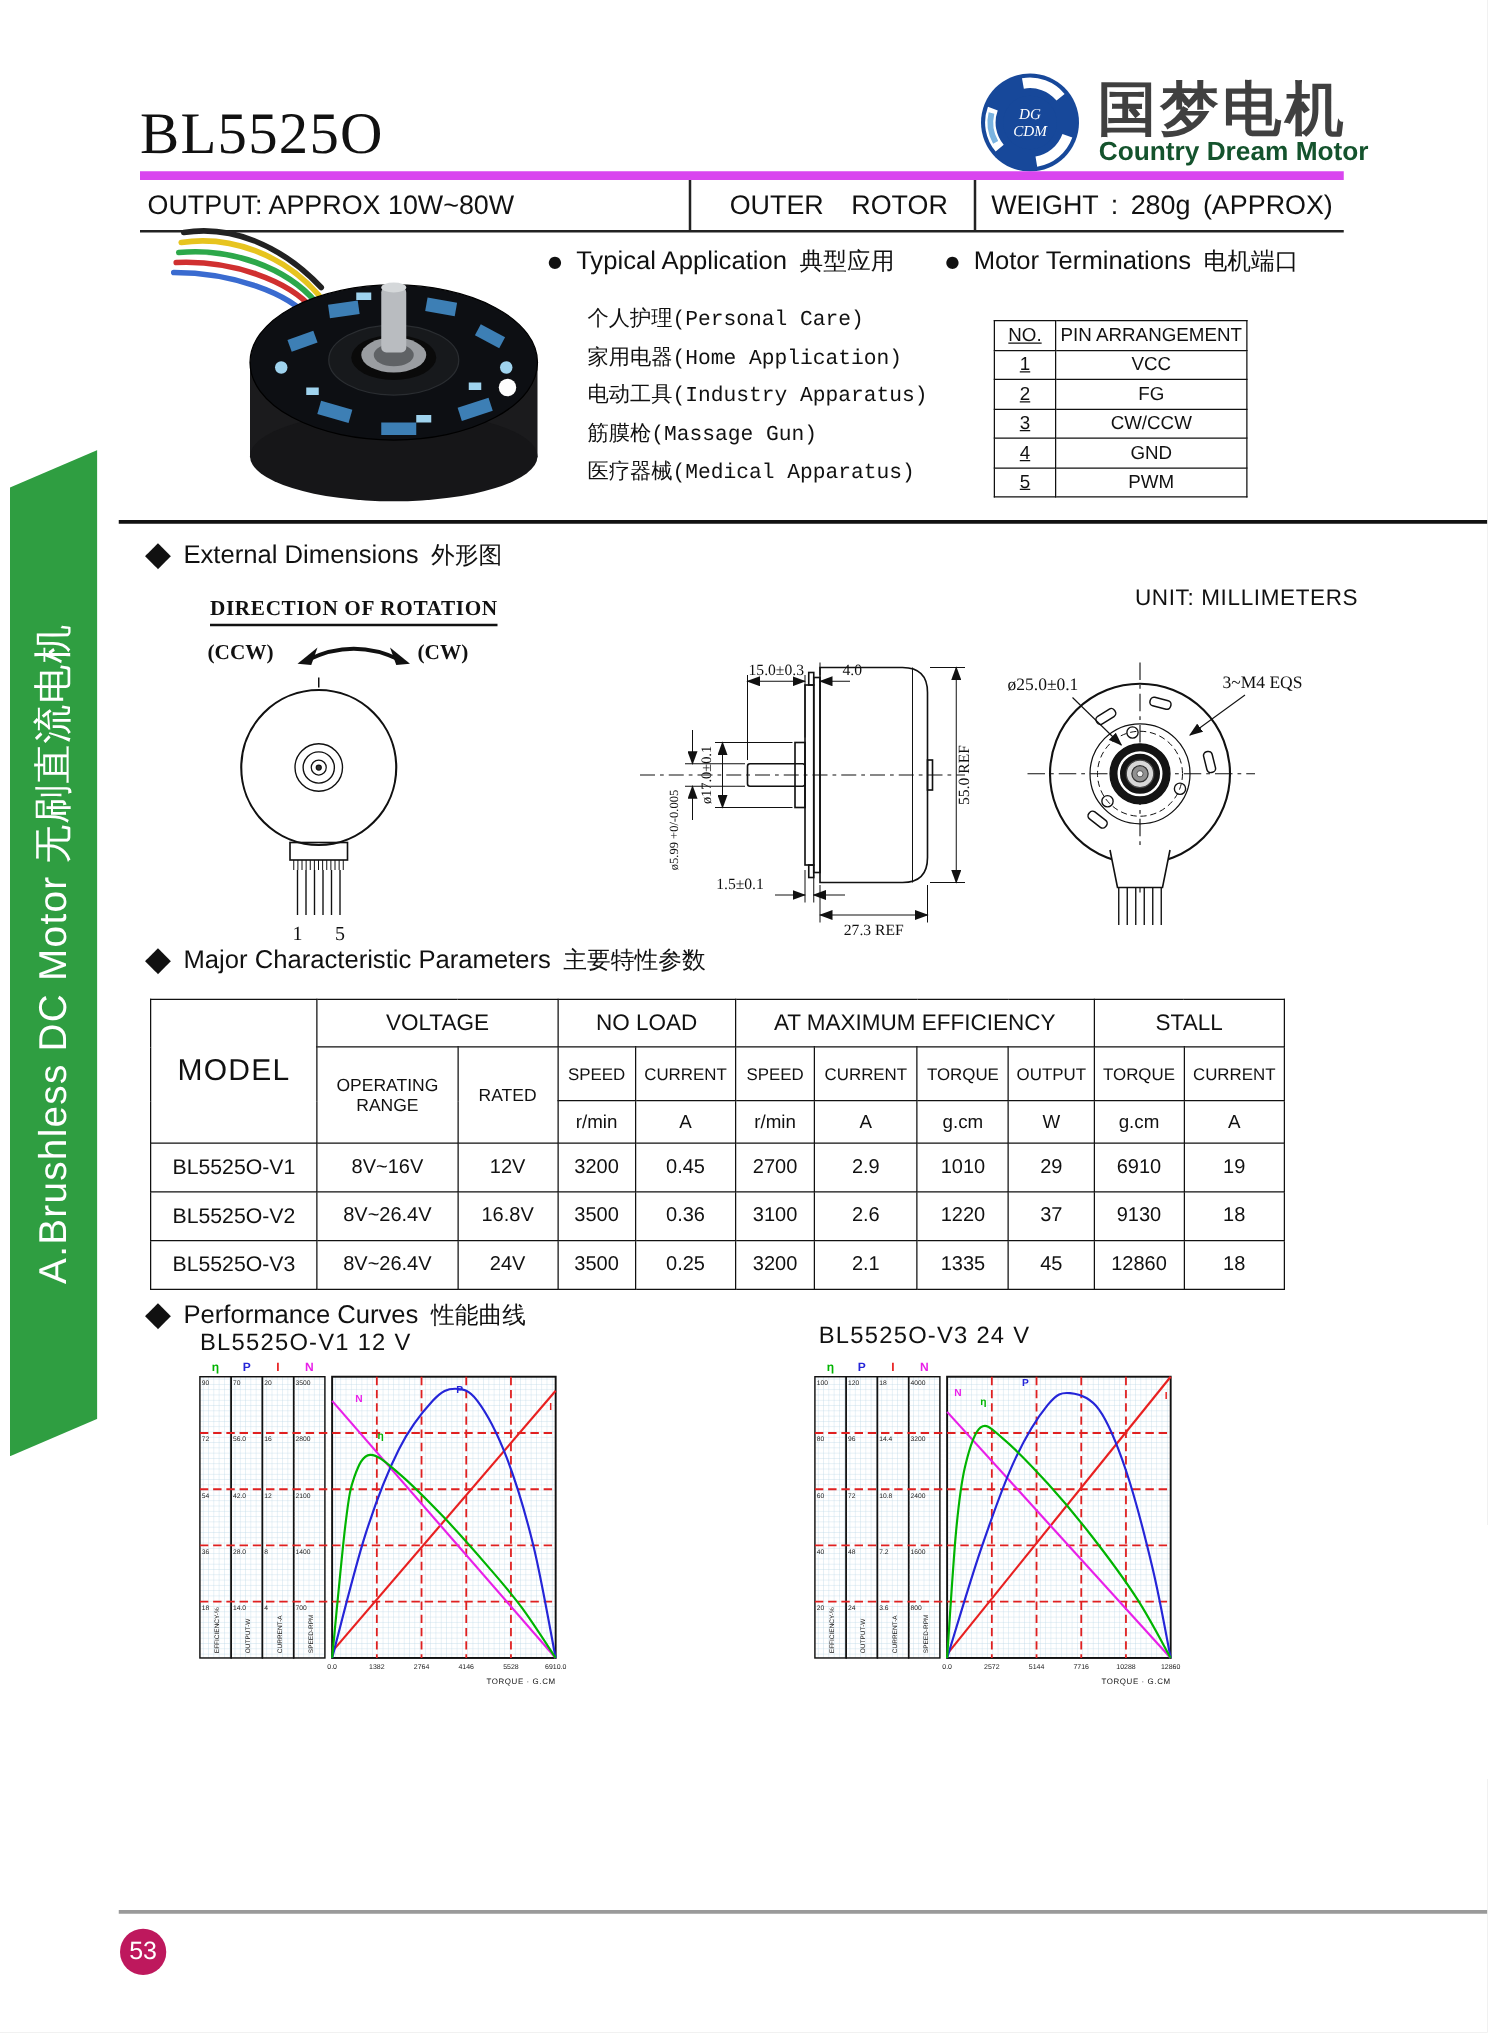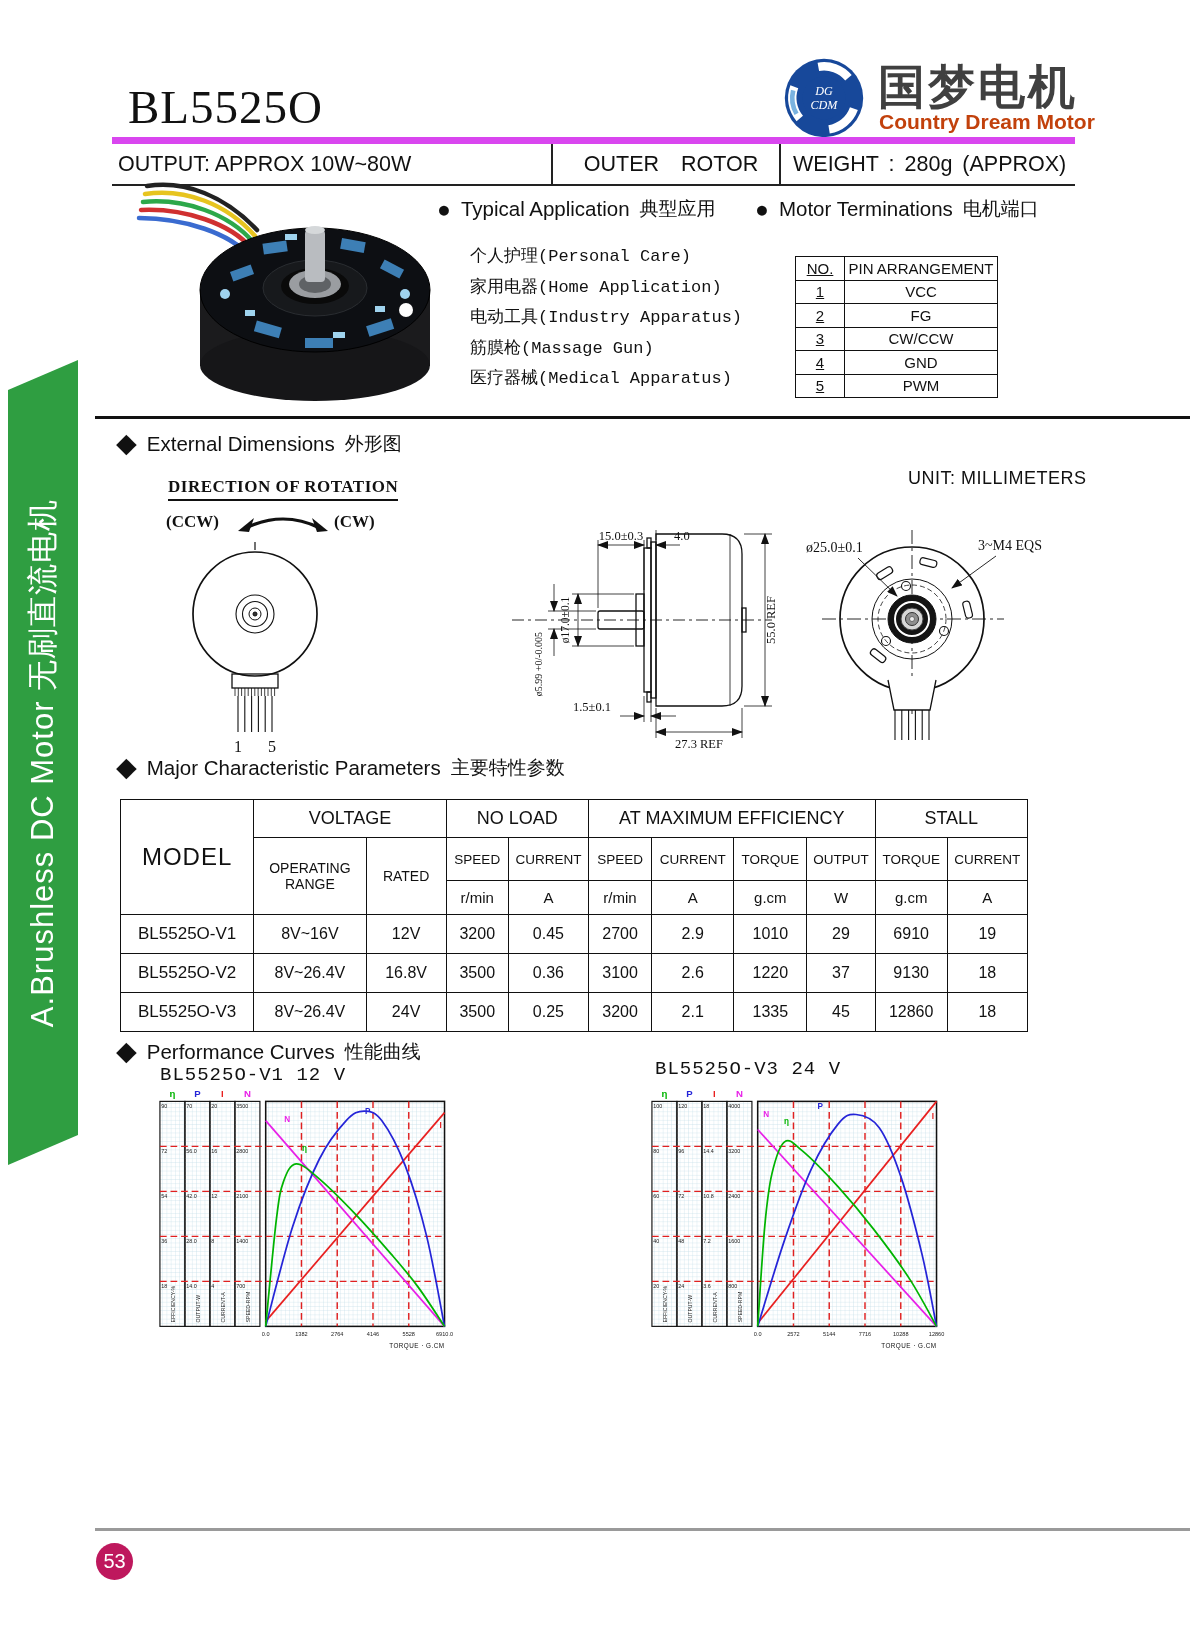--- a/index.html
+++ b/index.html
@@ -5,23 +5,23 @@
   html,body{margin:0;padding:0;background:#e8e8e8;}
   .page{position:relative;width:1190px;height:1626px;background:#ffffff;overflow:hidden;
         font-family:"Liberation Sans","DejaVu Sans",sans-serif;color:#111;margin:0 auto;}
   .abs{position:absolute;}
   
   .ribbon{left:8px;top:360px;width:70px;height:805px;background:#2f9e41;
           clip-path:polygon(0 30px,100% 0,100% calc(100% - 30px),0 100%);
           display:flex;align-items:center;justify-content:center;}
   .ribbon span{transform:rotate(-90deg);white-space:nowrap;color:#fff;font-size:31px;letter-spacing:1px;}
   
-  .title{left:112px;top:80px;font-family:"Liberation Serif","DejaVu Serif",serif;font-size:47px;letter-spacing:1px;margin-left:16px;}
+  .title{left:112px;top:80px;font-family:"Liberation Serif","DejaVu Serif",serif;font-size:47px;letter-spacing:1px;}
   .logo-cn{left:878px;top:56px;font-size:47px;font-weight:bold;color:#404040;letter-spacing:3px;}
-  .logo-en{left:879px;top:110px;font-size:21px;font-weight:bold;color:#c2410c;}
+  .logo-en{left:879px;top:110px;font-size:21px;font-weight:bold;color:#14532d;}
   .strip{left:112px;top:137px;width:963px;height:40px;border-top:7px solid #d946ef;border-bottom:2px solid #222;
          display:flex;font-size:21.5px;}
   .strip>div{display:flex;align-items:center;padding-left:10px;}
   .strip .c1{width:433px;padding-left:6px;}
   .strip .c2{width:216px;border-left:2px solid #222;justify-content:center;word-spacing:16px;}
   .strip .c3{flex:1;border-left:2px solid #222;padding-left:12px;word-spacing:4px;}
   
   .sec-head{display:flex;align-items:center;gap:10px;font-size:20.5px;white-space:nowrap;}
   .bullet{font-size:23px;line-height:1;}
   .diamond{font-size:27px;line-height:1;}
@@ -43,21 +43,21 @@
   .params-table{left:120px;top:799px;border-collapse:collapse;text-align:center;table-layout:fixed;width:908px;}
   .params-table td{border:1.8px solid #111;padding:0 3px;}
   .pt-model{font-size:24px;letter-spacing:1px;}
   .pt-group{font-size:18px;height:37px;}
   .pt-sub{font-size:13.5px;height:42px;}
   .pt-tall{font-size:14px;}
   .pt-unit{font-size:15px;height:33px;}
   .pt-name{font-size:17px;}
   .pt-val{font-size:16px;}
   .pt-data{height:39px;}
-  .curve-title{font-size:19px;letter-spacing:1px;font-family:Liberation Mono, monospace;}
+  .curve-title{font-size:19px;letter-spacing:1px;}
   
   .footer-line{left:95px;top:1528px;width:1095px;height:3px;background:#9a9a9a;}
   .page-badge{left:96px;top:1543px;width:37px;height:37px;border-radius:50%;background:#be185d;color:#fff;
               display:flex;align-items:center;justify-content:center;font-size:20px;}
   .footer-text{left:140px;top:1540px;font-size:19.5px;line-height:25px;}
   .footer-text .gap{display:inline-block;width:42px;}
 </style>
 </head>
 <body>
 

